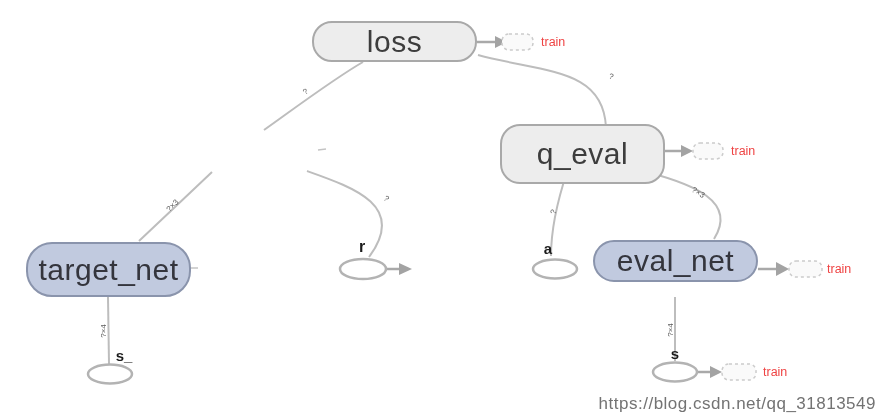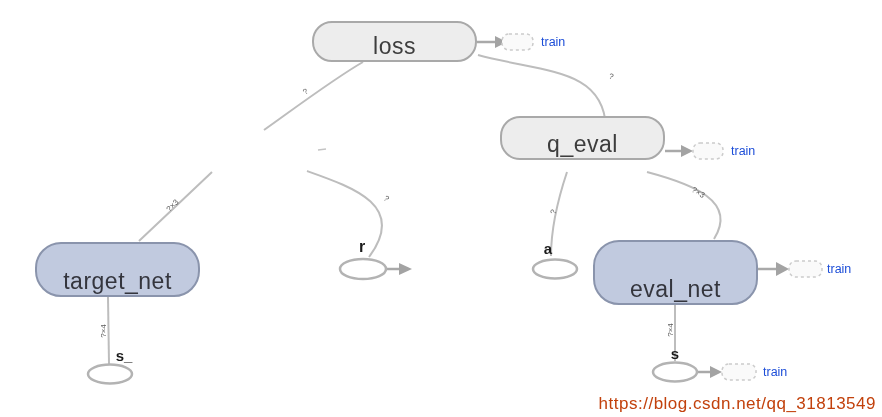--- a/index.html
+++ b/index.html
@@ -2,40 +2,40 @@
 <html><head>
 <meta charset="utf-8">
 <style>
   html,body{margin:0;padding:0;background:#fff;}
   #stage{
     position:relative;width:882px;height:417px;background:#ffffff;
     overflow:hidden;font-family:"Liberation Sans", sans-serif;
   }
   #edges{position:absolute;left:0;top:0;width:882px;height:417px;}
   .node{
-    position:absolute;display:flex;align-items:flex-end;justify-content:center;
-    font-size:23px;color:#3d3d3d;box-sizing:border-box;letter-spacing:.5px;
+    position:absolute;display:flex;align-items:center;justify-content:center;
+    font-size:30px;color:#3d3d3d;box-sizing:border-box;letter-spacing:.5px;
     cursor:pointer;
   }
   .node-gray{background:#ededed;border:2.5px solid #a9a9a9;border-radius:20px;}
   .node-blue{background:#c1cadf;border:2.5px solid #8a94ac;border-radius:26px;color:#34353d;}
   .edge-label{
     position:absolute;font-size:8px;color:#5a5a5a;white-space:nowrap;
     transform-origin:center;line-height:1;
   }
   .input-label{
     position:absolute;transform:translate(-50%,-50%);
     font-size:15px;font-weight:700;color:#1b1b1b;line-height:1;
   }
   .train-label{
     position:absolute;transform:translate(0,-50%);
-    font-size:12.5px;color:#1d4ed8;line-height:1;
+    font-size:12.5px;color:#ef4444;line-height:1;
   }
   #watermark{
-    position:absolute;right:6px;bottom:3px;font-size:17px;color:#c2410c;
+    position:absolute;right:6px;bottom:3px;font-size:17px;color:#737373;
     letter-spacing:.5px;
   }
 </style>
 </head>
 <body>
 
 <div id="stage">
 
   <svg id="edges" viewBox="0 0 882 417" xmlns="http://www.w3.org/2000/svg">
 
@@ -69,27 +69,27 @@
 
     <ellipse cx="110" cy="374" rx="22" ry="9.5" fill="#ffffff" stroke="#b3b3b3" stroke-width="2.5"></ellipse>
     <ellipse cx="675" cy="372" rx="22" ry="9.5" fill="#ffffff" stroke="#b3b3b3" stroke-width="2.5"></ellipse>
     <ellipse cx="363" cy="269" rx="23" ry="10" fill="#ffffff" stroke="#b3b3b3" stroke-width="2.5"></ellipse>
     <ellipse cx="555" cy="269" rx="22" ry="9.5" fill="#ffffff" stroke="#b3b3b3" stroke-width="2.5"></ellipse>
   </svg>
 
   <div class="node node-gray" style="left:312px;top:21px;width:165px;height:41px;">
     <span>loss</span>
   </div>
-  <div class="node node-gray" style="left:500px;top:116px;width:165px;height:44px;">
+  <div class="node node-gray" style="left:500px;top:124px;width:165px;height:60px;">
     <span>q_eval</span>
   </div>
-  <div class="node node-blue" style="left:35px;top:242px;width:165px;height:55px;">
+  <div class="node node-blue" style="left:26px;top:242px;width:165px;height:55px;">
     <span>target_net</span>
   </div>
-  <div class="node node-blue" style="left:593px;top:240px;width:165px;height:65px;">
+  <div class="node node-blue" style="left:593px;top:240px;width:165px;height:42px;">
     <span>eval_net</span>
   </div>
 
   <span class="input-label" style="left:124px;top:355px;">s_</span>
   <span class="input-label" style="left:675px;top:353px;">s</span>
   <span class="input-label" style="left:362px;top:247px;font-size:16px;">r</span>
   <span class="input-label" style="left:548px;top:248px;">a</span>
 
   <span class="train-label" style="left:541px;top:42px;">train</span>
   <span class="train-label" style="left:731px;top:151px;">train</span>

